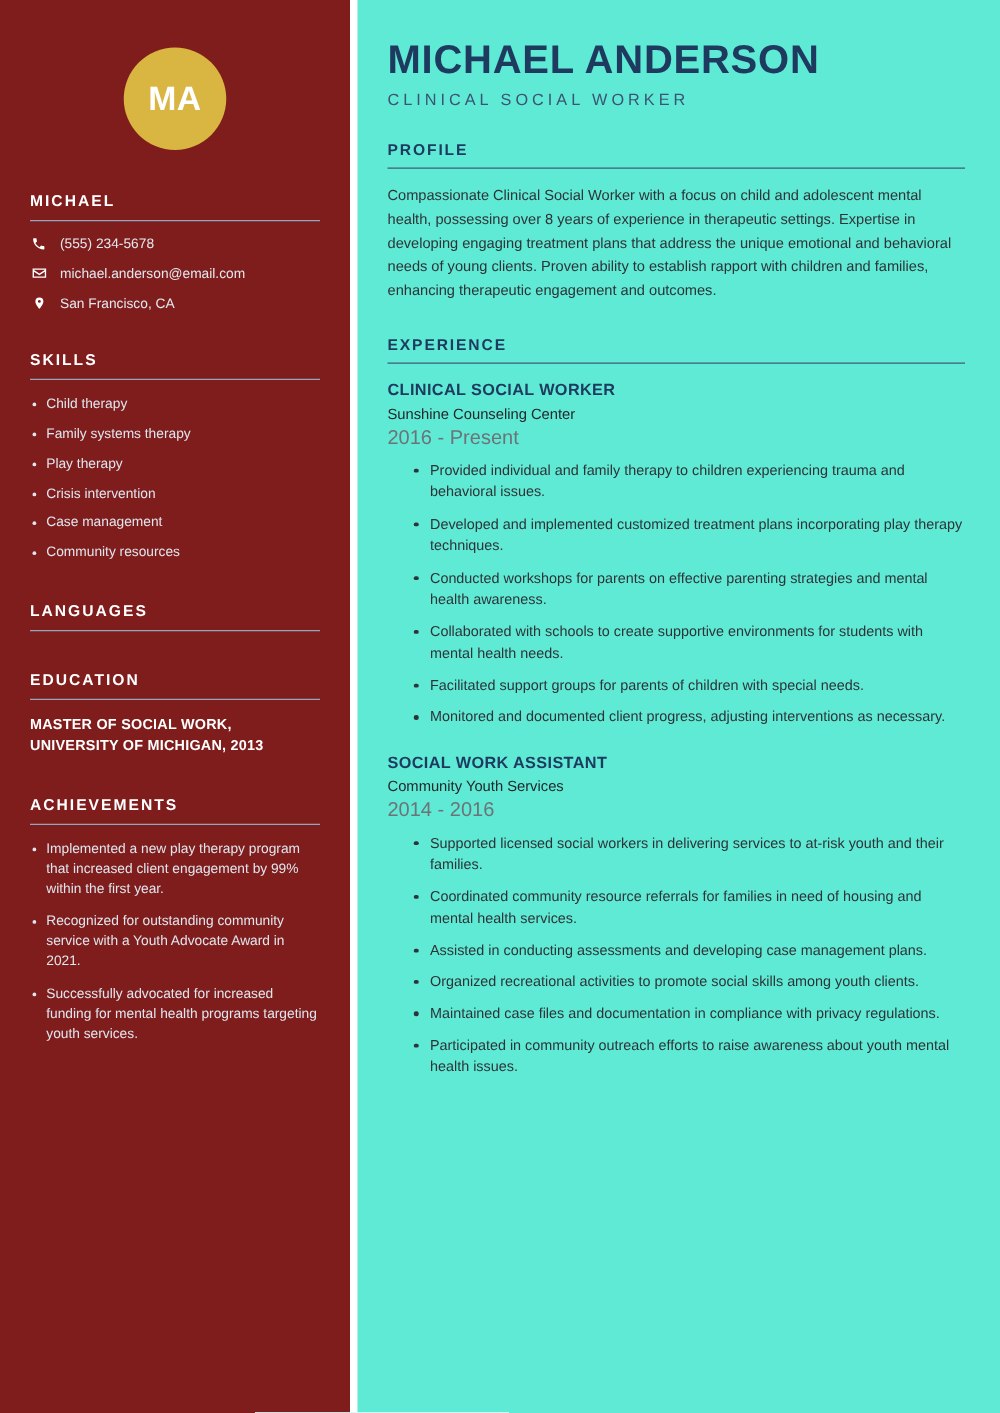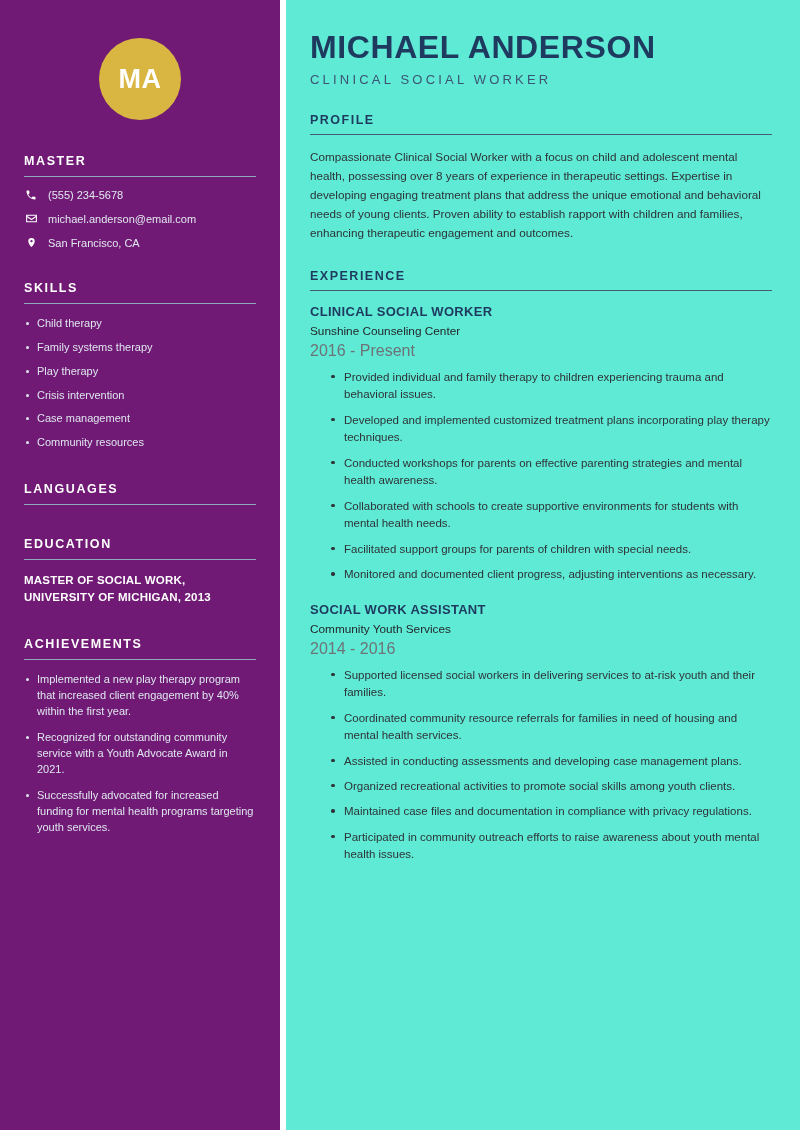--- a/index.html
+++ b/index.html
@@ -18,21 +18,21 @@
     background: #f4f7f9;
     display: flex;
     overflow: hidden;
   }
 
   
   .sidebar {
     width: 280px;
     min-width: 280px;
     height: 1130px;
-    background: #701a75;
+    background: #7f1d1d;
     padding: 0 24px;
     color: #ffffff;
   }
 
   .avatar-wrap {
     display: flex;
     justify-content: center;
     padding-top: 38px;
     padding-bottom: 34px;
   }
@@ -228,21 +228,21 @@
 
 <div class="page">
 
   <aside class="sidebar">
 
     <div class="avatar-wrap">
       <div class="avatar">MA</div>
     </div>
 
     <section class="side-section">
-      <div class="side-heading">MASTER</div>
+      <div class="side-heading">MICHAEL</div>
       <div class="side-rule"></div>
 
       <div class="contact-row">
         <span class="ico">
           <svg width="12" height="12" viewBox="0 0 24 24" fill="#ffffff">
               <path d="M6.6 10.8c1.4 2.8 3.8 5.1 6.6 6.6l2.2-2.2c.3-.3.7-.4 1-.2 1.2.4 2.4.6 3.6.6.6 0 1 .4 1 1V20c0 .6-.4 1-1 1C10.6 21 3 13.4 3 4c0-.6.4-1 1-1h3.5c.6 0 1 .4 1 1 0 1.3.2 2.5.6 3.6.1.3 0 .7-.2 1l-2.3 2.2z"></path>
             </svg>
         </span>
         <span>(555) 234-5678</span>
       </div>
@@ -295,21 +295,21 @@
       <div class="side-rule"></div>
       <div class="edu-entry">MASTER OF SOCIAL WORK, UNIVERSITY OF MICHIGAN, 2013</div>
     </section>
 
     <div class="gap-sep"></div>
 
     <section class="side-section">
       <div class="side-heading">ACHIEVEMENTS</div>
       <div class="side-rule"></div>
       <ul class="ach-list">
-        <li>Implemented a new play therapy program that increased client engagement by 40% within the first year.</li>
+        <li>Implemented a new play therapy program that increased client engagement by 99% within the first year.</li>
         <li>Recognized for outstanding community service with a Youth Advocate Award in 2021.</li>
         <li>Successfully advocated for increased funding for mental health programs targeting youth services.</li>
       </ul>
     </section>
 
   </aside>
 
   <div class="gutter"></div>
 
   <main class="main">

